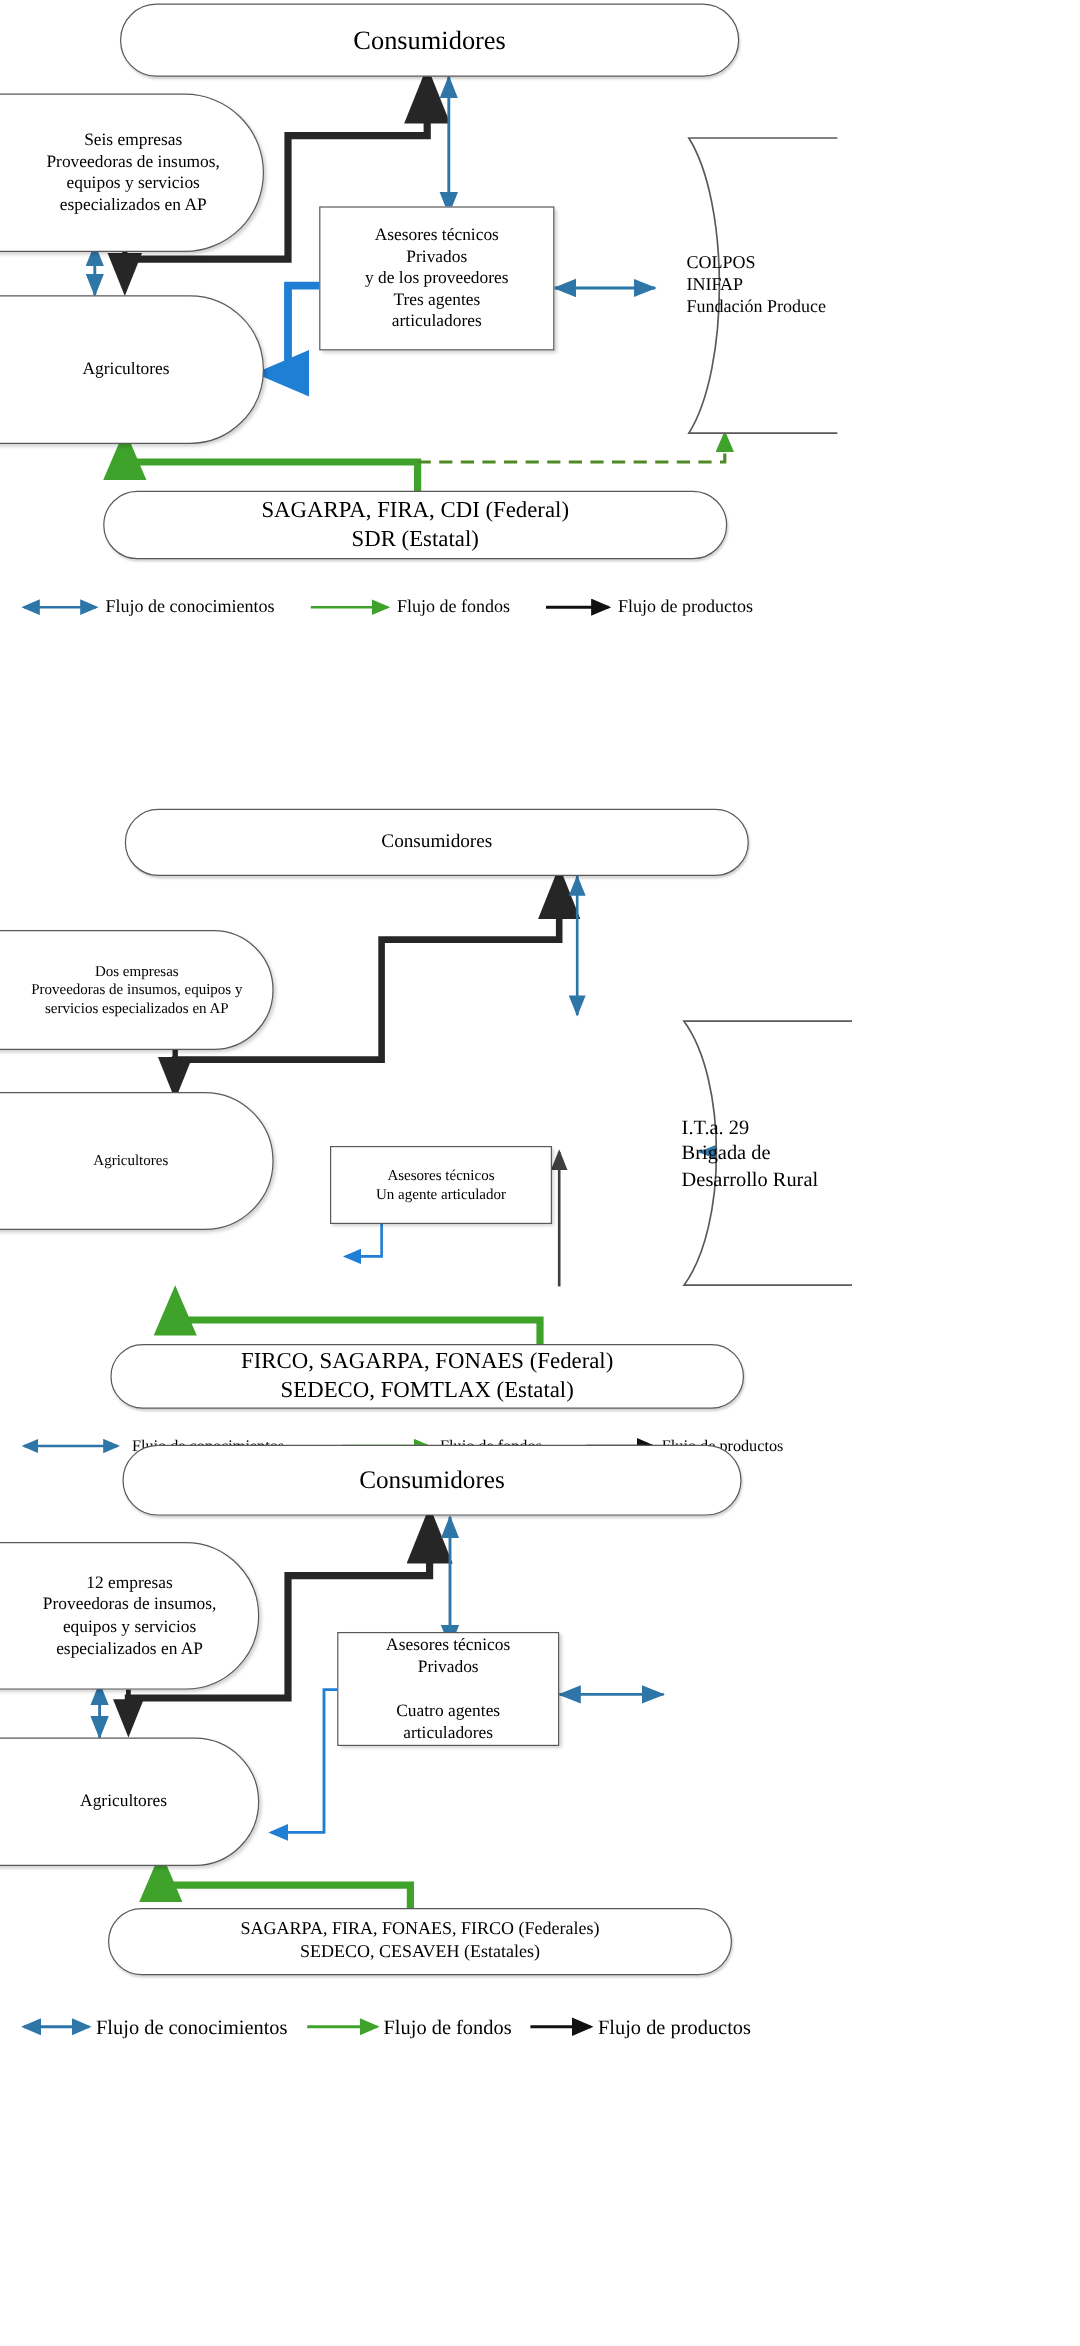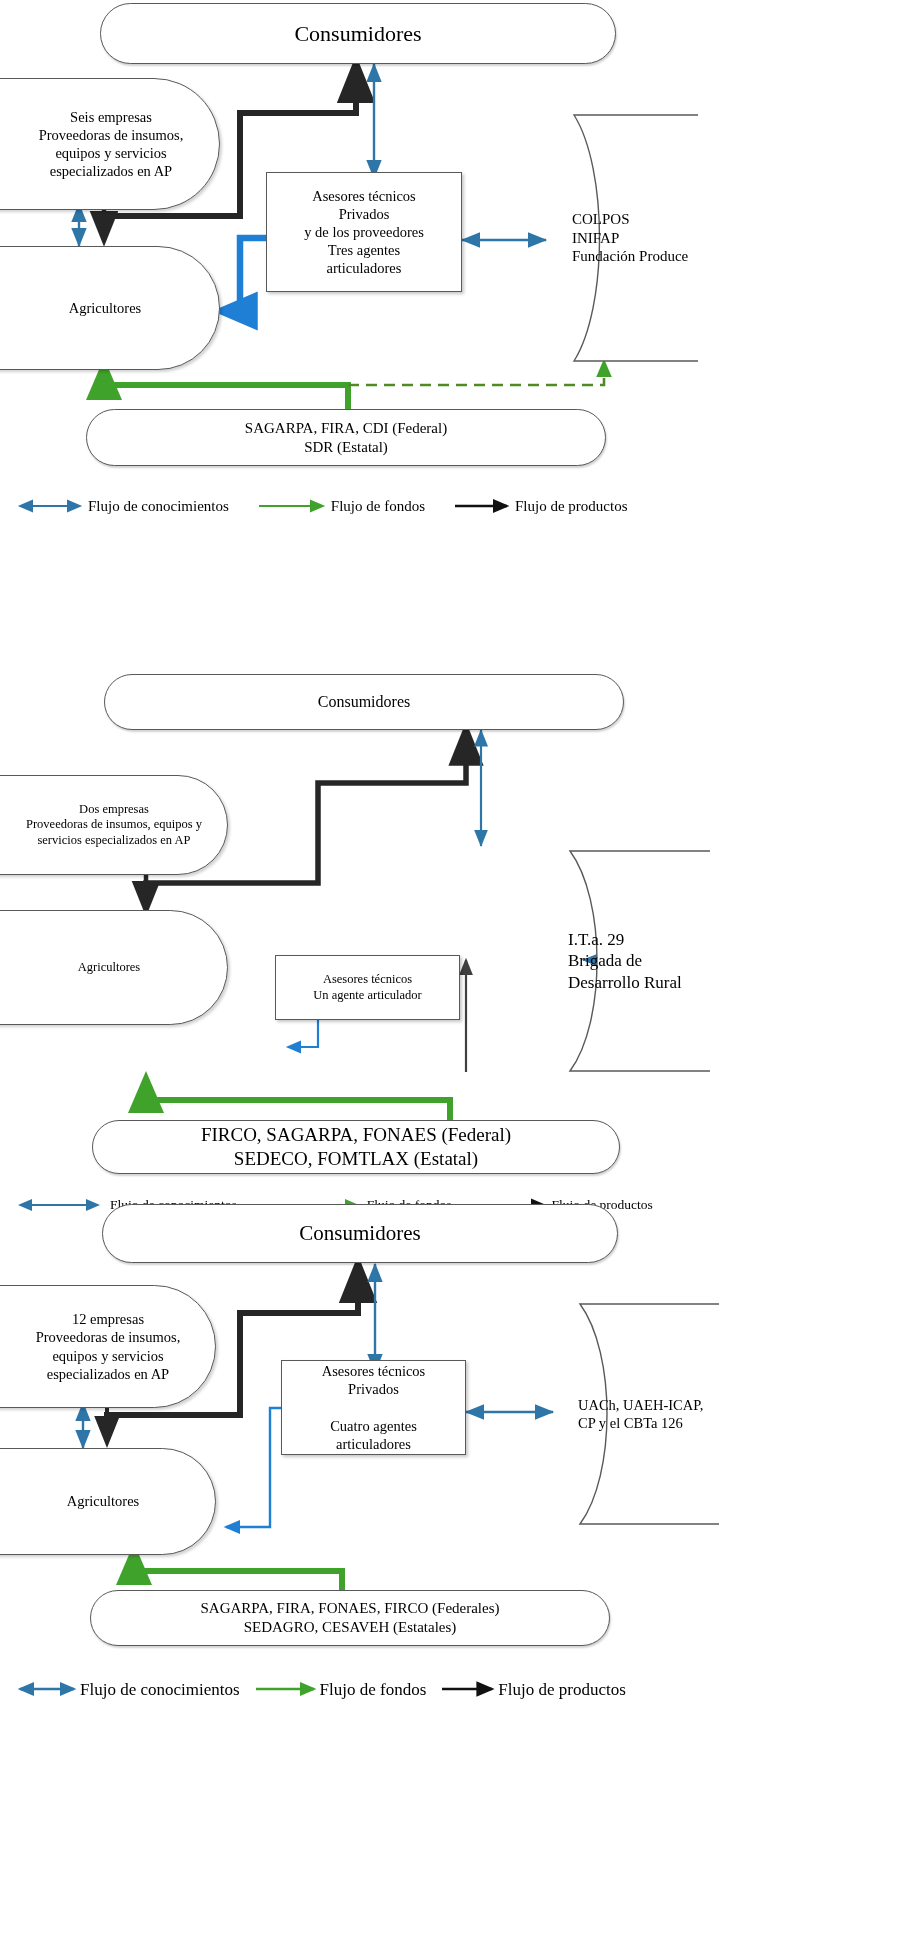--- a/index.html
+++ b/index.html
@@ -81,21 +81,21 @@
 
   <div class="node inst" style="left:546px;top:114px;width:152px;height:248px;font-size:15px;">
     <svg class="inst-svg" viewBox="0 0 152 248" preserveAspectRatio="none">
       <path d="M152,1 L28,1 C62,55 62,193 28,247 L152,247" fill="#fff" stroke="#595959" stroke-width="1.4" vector-effect="non-scaling-stroke"></path>
     </svg>
     <div class="inst-txt" style="white-space:pre-line;padding-left:26px;">COLPOS
 INIFAP
 Fundación Produce</div>
   </div>
 
-  <div class="node gov" style="left:86px;top:409px;width:520px;height:57px;font-size:15px;white-space:pre-line;">SAGARPA, FIRA, CDI (Federal)
+  <div class="node gov" style="left:86px;top:409px;width:520px;height:57px;font-size:19px;white-space:pre-line;">SAGARPA, FIRA, CDI (Federal)
 SDR (Estatal)</div>
 
   <div class="legend" style="left:14px;top:492px;width:700px;height:28px;font-size:15px;">
     <span class="lg-item">
       <svg width="74" height="16">
         <defs>
             <marker id="lk1a" markerWidth="8" markerHeight="8" refX="6" refY="3" orient="auto">
               <path d="M0,0 L7,3 L0,6 z" fill="#2E75A8"></path>
             </marker>
         <marker id="lk1b" markerWidth="8" markerHeight="8" refX="6" refY="3" orient="auto-start-reverse">
@@ -276,30 +276,23 @@
 especializados en AP</div>
 
   <div class="node farmers" style="left:-10px;top:248px;width:226px;height:107px;font-size:14.5px;">Agricultores</div>
 
   <div class="node advisors" style="left:281px;top:160px;width:185px;height:95px;font-size:14.5px;white-space:pre-line;">Asesores técnicos
 Privados
 
 Cuatro agentes
 articuladores</div>
 
-  <div class="node inst" style="left:552px;top:103px;width:167px;height:222px;font-size:14.5px;">
-    <svg class="inst-svg" viewBox="0 0 167 222" preserveAspectRatio="none">
-      <path d="M167,1 L28,1 C64,50 64,172 28,221 L167,221" fill="#fff" stroke="#595959" stroke-width="1.4" vector-effect="non-scaling-stroke"></path>
-    </svg>
-    <div class="inst-txt" style="white-space:pre-line;padding-left:26px;">UACh, UAEH-ICAP,
-CP y el CBTa 126</div>
-  </div>
 
   <div class="node gov" style="left:90px;top:390px;width:520px;height:56px;font-size:15px;white-space:pre-line;">SAGARPA, FIRA, FONAES, FIRCO (Federales)
-SEDAGRO, CESAVEH (Estatales)</div>
+SEDECO, CESAVEH (Estatales)</div>
 
   <div class="legend" style="left:14px;top:475px;width:720px;height:30px;font-size:17px;">
     <span class="lg-item">
       <svg width="66" height="18">
         <defs>
             <marker id="lk3a" markerWidth="8" markerHeight="8" refX="6" refY="3" orient="auto">
               <path d="M0,0 L7,3 L0,6 z" fill="#2E75A8"></path>
             </marker>
         <marker id="lk3b" markerWidth="8" markerHeight="8" refX="6" refY="3" orient="auto-start-reverse">
               <path d="M0,0 L7,3 L0,6 z" fill="#2E75A8"></path>

